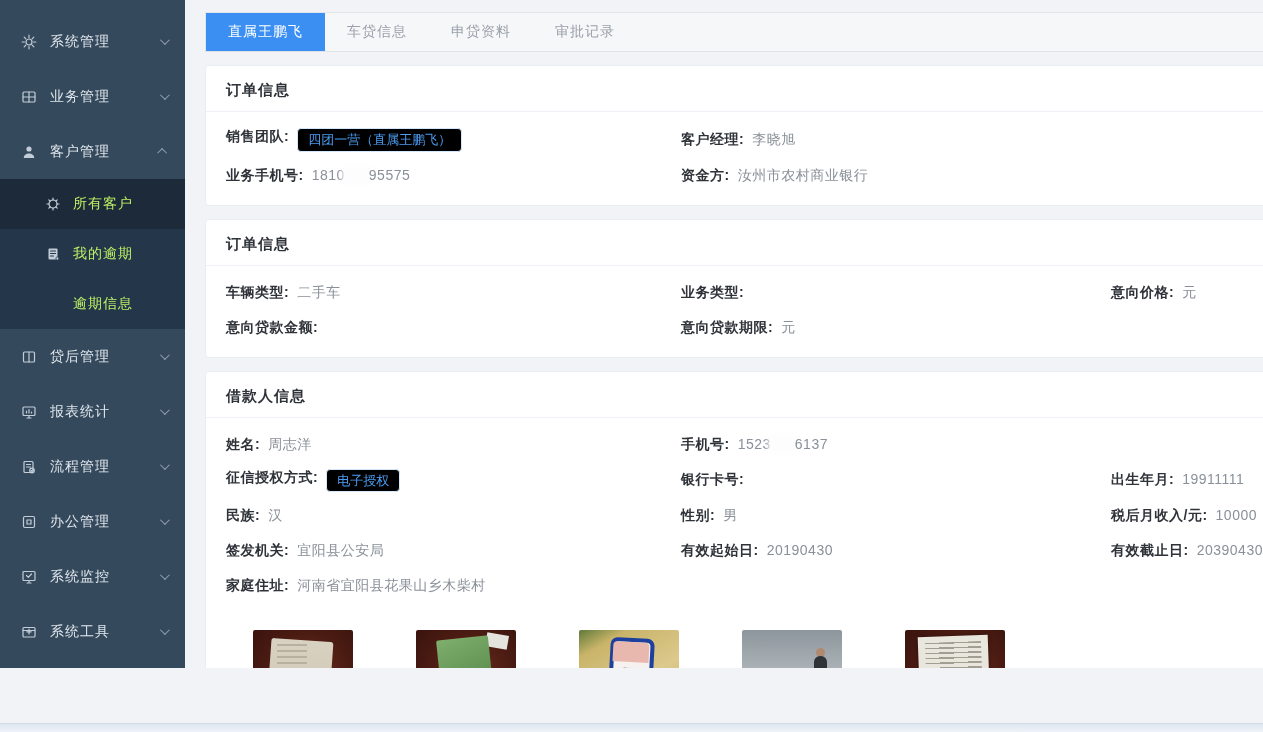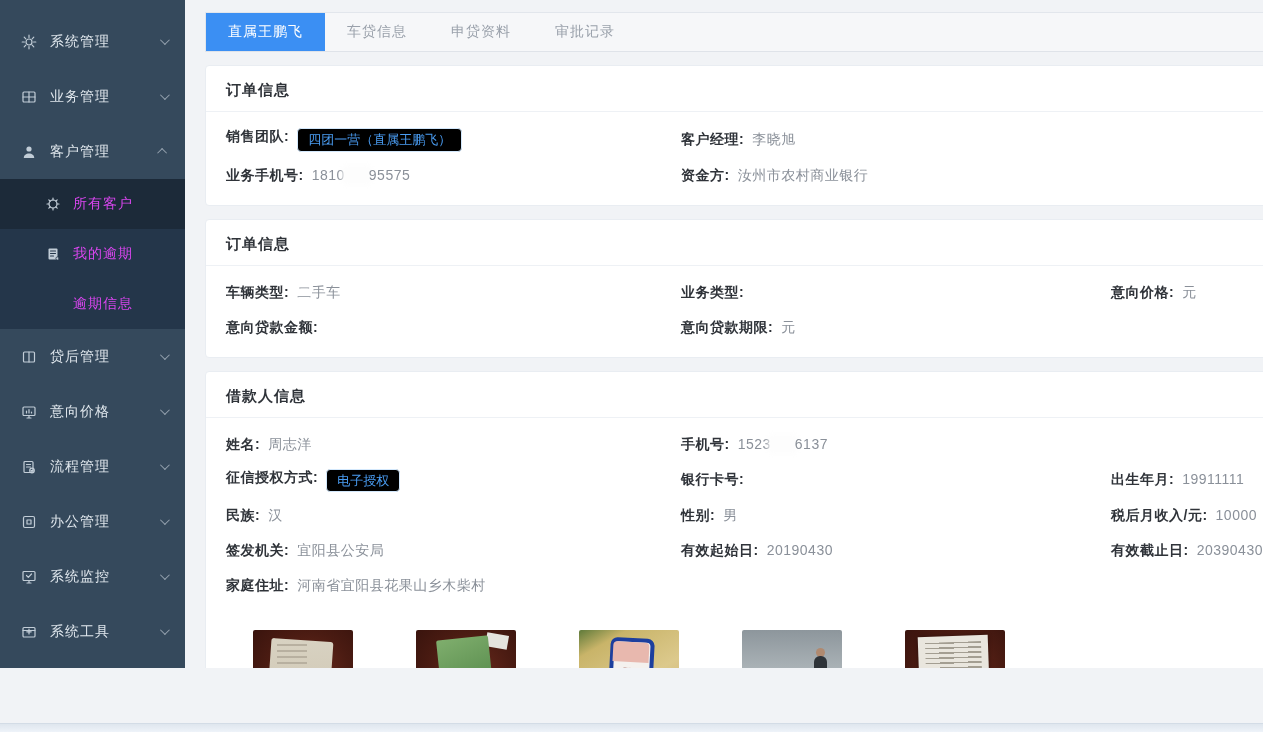--- a/index.html
+++ b/index.html
@@ -8,21 +8,21 @@
 
   
   .sidebar { width:185px; min-width:185px; height:100%; background:#35495c; padding-top:14px; }
   .menu-item { height:55px; display:flex; align-items:center; padding:0 18px 0 20px; color:#dfe6ec; font-size:14px; cursor:pointer; }
   .mi-icon { width:17px; height:17px; margin-right:13px; display:inline-flex; align-items:center; justify-content:center; flex:none; }
   .mi-icon svg { width:16px; height:16px; stroke:#c2cdd7; fill:none; stroke-width:1.2; stroke-linecap:round; stroke-linejoin:round; }
   .mi-label { flex:1; letter-spacing:1px; }
   .chev { width:7px; height:7px; border-right:1.5px solid #94a1ae; border-bottom:1.5px solid #94a1ae; transform:rotate(45deg) translateY(-2px); }
   .chev.up { transform:rotate(-135deg) translateY(-2px); }
   .submenu { background:#24364a; }
-  .submenu-item { height:50px; display:flex; align-items:center; padding-left:44px; color:#d946ef; font-size:14px; letter-spacing:1px; cursor:pointer; }
+  .submenu-item { height:50px; display:flex; align-items:center; padding-left:44px; color:#bef264; font-size:14px; letter-spacing:1px; cursor:pointer; }
   .submenu-item .mi-icon { margin-right:12px; }
   .submenu-item.active { background:#1c2a39; }
   .submenu-item.noicon { padding-left:73px; }
 
   
   .content { flex:1; height:100%; padding:12px 0 0 20px; overflow:hidden; background:#f1f3f6; }
   .tabbar { width:1120px; display:flex; background:#f6f7f9; border:1px solid #e2e6ec; border-bottom:1px solid #dfe3e9; height:40px; }
   .tab { min-width:95px; padding:0 22px; display:flex; align-items:center; justify-content:center; font-size:14px; color:#9aa1ab; cursor:pointer; letter-spacing:1px; }
   .tab.active { background:#3b8ff3; color:#fff; }
 
@@ -143,21 +143,21 @@
       <span class="mi-label">贷后管理</span>
       <span class="chev"></span>
     </div>
     <div class="menu-item">
       <span class="mi-icon">
         <svg viewBox="0 0 16 16">
             <rect x="2" y="3" width="12" height="8.5" rx="1"></rect>
             <path d="M6 14h4M8 11.5V14M5.5 9V7M8 9V5.5M10.5 9V8"></path>
           </svg>
       </span>
-      <span class="mi-label">意向价格</span>
+      <span class="mi-label">报表统计</span>
       <span class="chev"></span>
     </div>
     <div class="menu-item">
       <span class="mi-icon">
         <svg viewBox="0 0 16 16">
             <rect x="3" y="2.5" width="9" height="11" rx="1"></rect>
             <path d="M5.5 5.5h4M5.5 8h4"></path>
             <circle cx="11" cy="11.5" r="2.3"></circle>
             <path d="M10 11.5l.8.8 1.4-1.5"></path>
           </svg>

